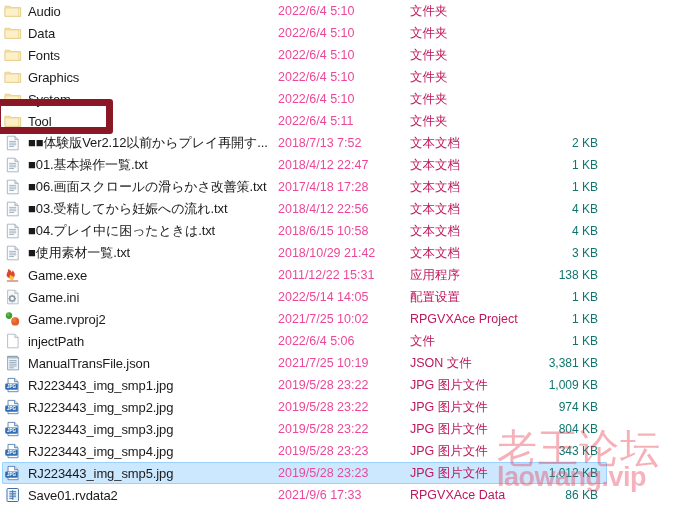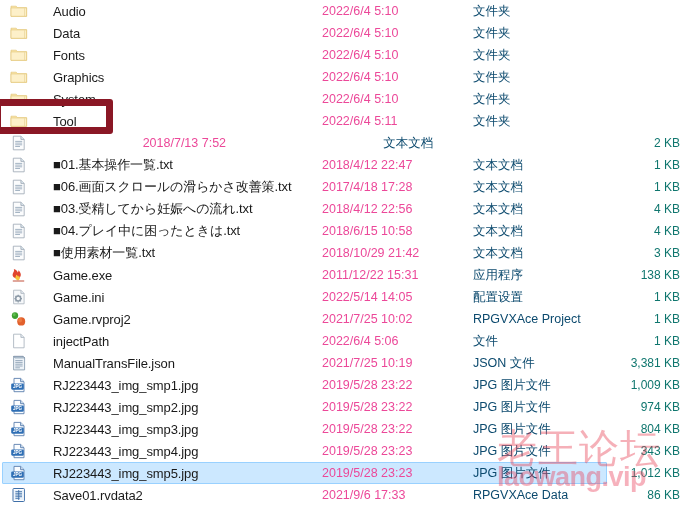--- a/index.html
+++ b/index.html
@@ -30,22 +30,21 @@
     width: 680px;
     height: 508px;
   }
 
   .row {
     position: relative;
     display: flex;
     align-items: center;
     height: 22px;
     box-sizing: border-box;
-    padding-left: 10px;
-    justify-content: space-between;
+    padding-left: 4px;
   }
   .row.selected .row-hit {
     position: absolute;
     left: 2px;
     top: 0px;
     width: 605px;
     height: 22px;
     background: #cce8ff;
     border: 1px solid #99d1ff;
     box-sizing: border-box;
@@ -78,21 +77,21 @@
     width: 132px;
     min-width: 132px;
     font-size: 12.5px;
     color: #ec4899;
     text-align: left;
   }
   .c-type {
     width: 120px;
     min-width: 120px;
     font-size: 12.5px;
-    color: #0c4a6e;
+    color: #be185d;
     text-align: left;
   }
   .c-size {
     width: 68px;
     min-width: 68px;
     font-size: 12px;
     color: #0f766e;
     text-align: right;
   }
 
@@ -233,20 +232,21 @@
             <path d="M3.3 1.2h7.6l3.3 3.2v10.4H3.3z" fill="#fbfcfd" stroke="#9aa6b2" stroke-width="0.8"></path>
             <path d="M10.9 1.2v3.2h3.3" fill="#dde6ee" stroke="#9aa6b2" stroke-width="0.8"></path>
             <g stroke="#8fa2b5" stroke-width="0.8">
               <path d="M5.2 6.4h7"></path>
               <path d="M5.2 8.1h7"></path>
               <path d="M5.2 9.8h7"></path>
               <path d="M5.2 11.5h4.8"></path>
             </g>
           </svg>
         </div>
+        <div class="cell c-name">■■体験版Ver2.12以前からプレイ再開す...</div>
         <div class="cell c-date">2018/7/13 7:52</div>
         <div class="cell c-type">文本文档</div>
         <div class="cell c-size">2 KB</div>
       </div>
       <div class="row">
         <div class="cell c-icon">
           <svg class="ic" viewBox="0 0 18 16" xmlns="http://www.w3.org/2000/svg">
             <path d="M3.3 1.2h7.6l3.3 3.2v10.4H3.3z" fill="#fbfcfd" stroke="#9aa6b2" stroke-width="0.8"></path>
             <path d="M10.9 1.2v3.2h3.3" fill="#dde6ee" stroke="#9aa6b2" stroke-width="0.8"></path>
             <g stroke="#8fa2b5" stroke-width="0.8">

